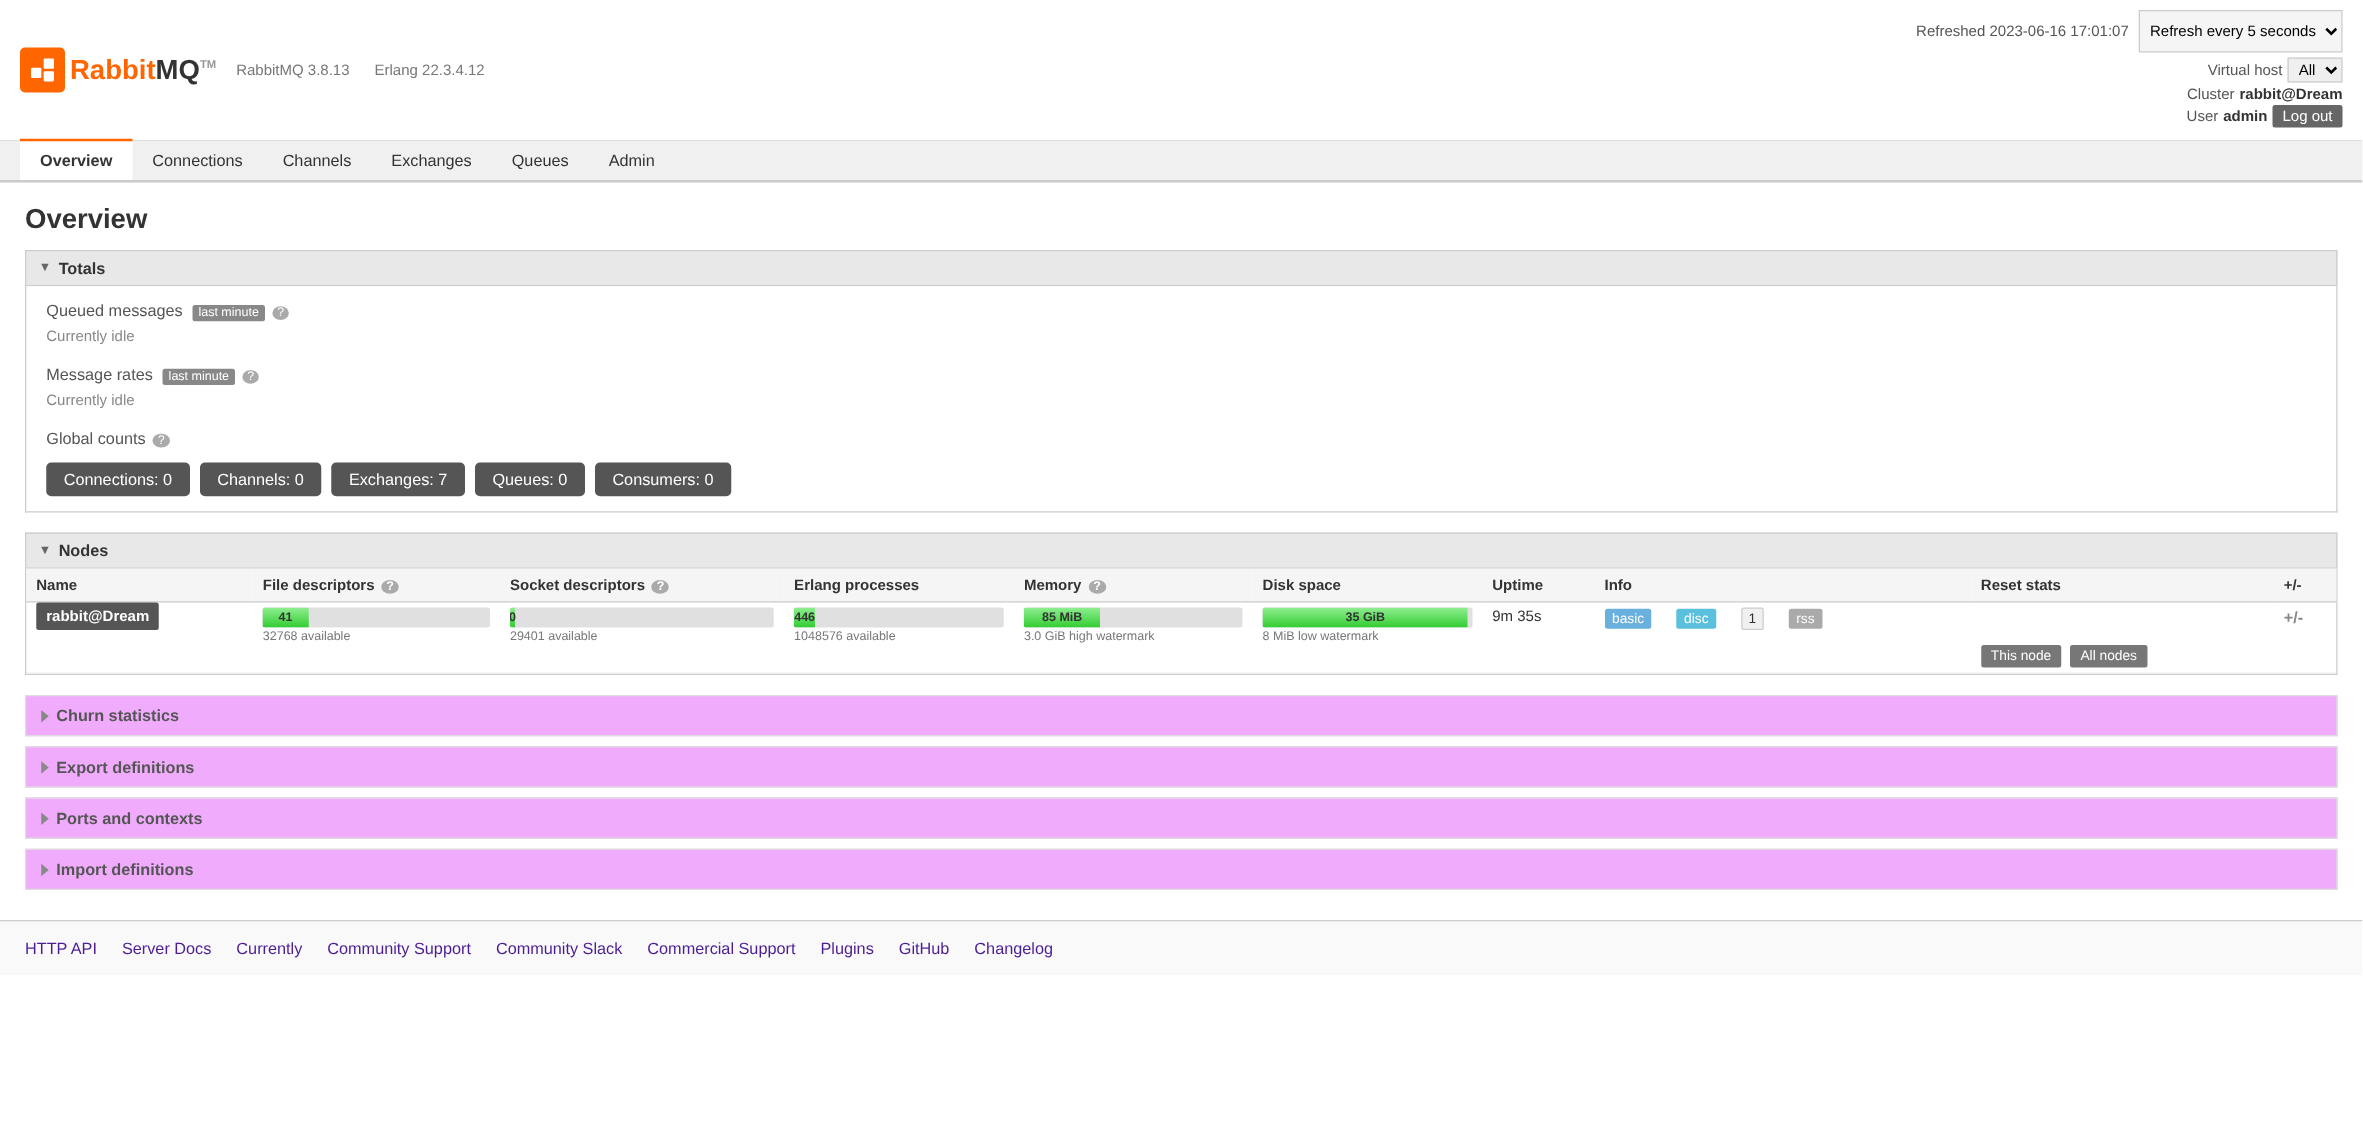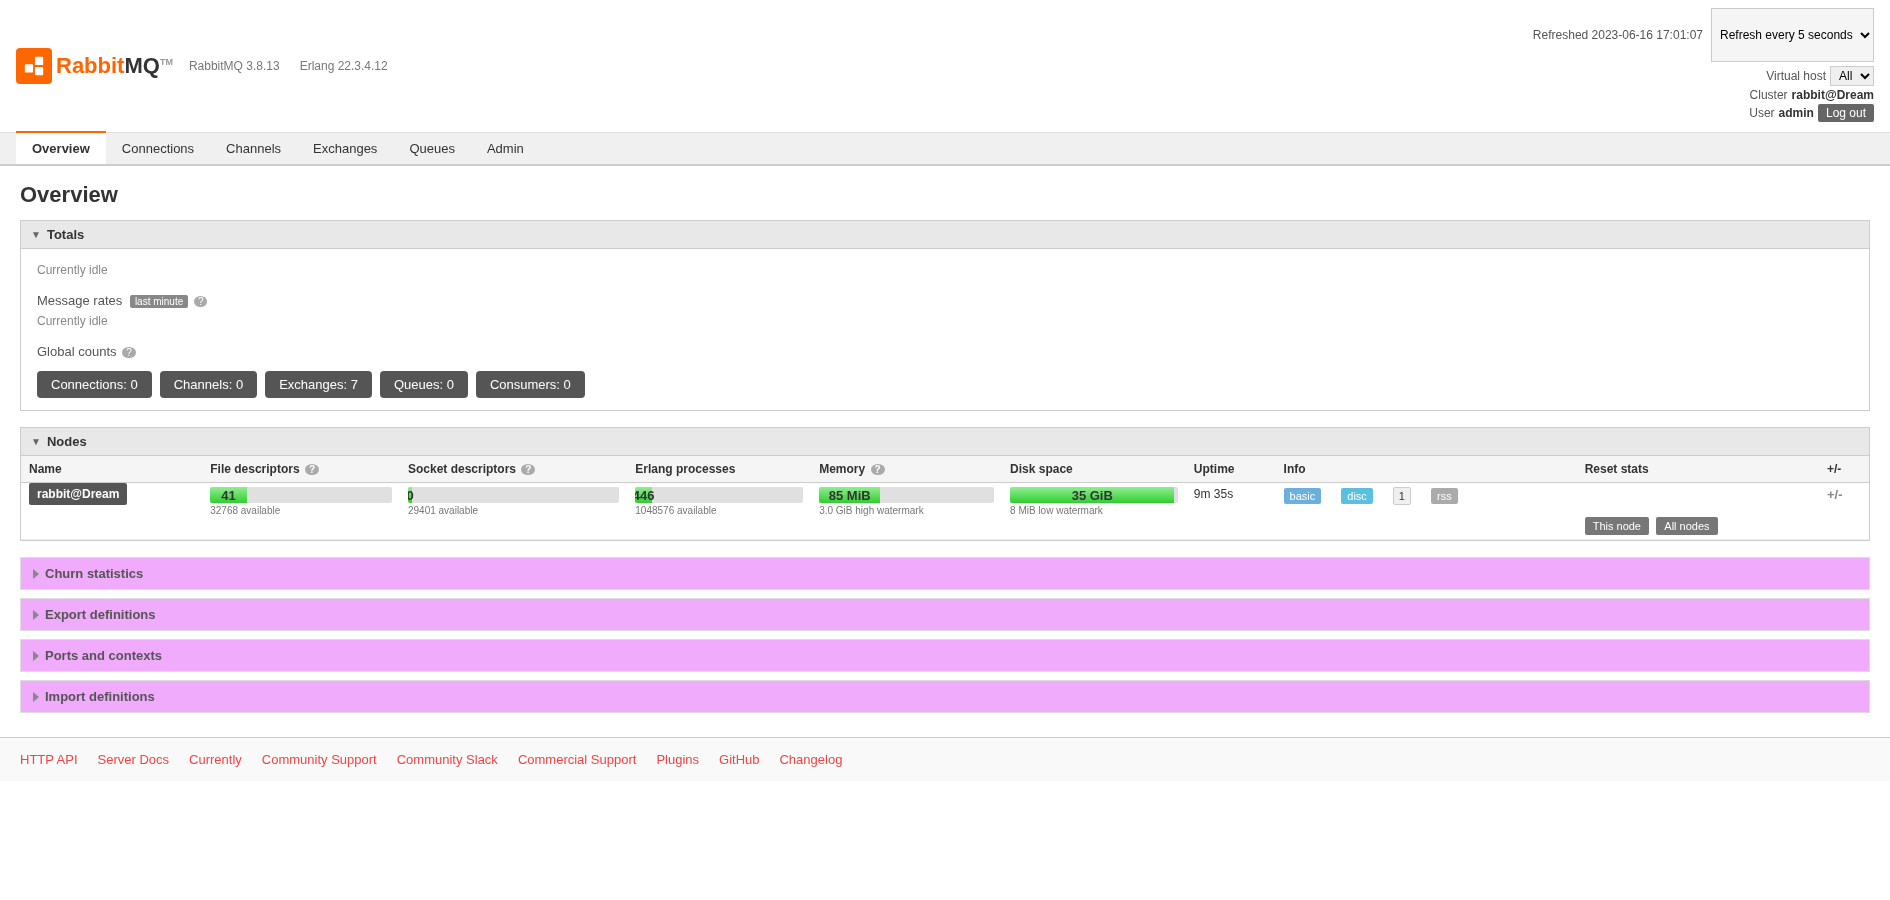--- a/index.html
+++ b/index.html
@@ -9,21 +9,21 @@
     #header { display: flex; align-items: center; padding: 8px 16px; border-bottom: 1px solid #ddd; background: #fff; }
     #logo { display: flex; align-items: center; gap: 4px; margin-right: 20px; }
     .logo-icon { width: 36px; height: 36px; background: #f60; border-radius: 4px; display: flex; align-items: center; justify-content: center; }
     .logo-icon svg { fill: white; }
     .logo-text { font-size: 22px; font-weight: bold; color: #333; }
     .logo-text span { color: #f60; }
     .logo-tm { font-size: 9px; color: #999; vertical-align: super; }
     #header-right { margin-left: auto; text-align: right; }
     .refresh-row { display: flex; align-items: center; gap: 8px; justify-content: flex-end; margin-bottom: 4px; }
     .refresh-time { font-size: 12px; color: #555; }
-    .refresh-select { font-size: 12px; padding: 18px 4px; border: 1px solid #ccc; background: #f5f5f5; }
+    .refresh-select { font-size: 12px; padding: 8px 4px; border: 1px solid #ccc; background: #f5f5f5; }
     .vhost-row, .cluster-row, .user-row { font-size: 12px; color: #555; margin-bottom: 2px; display: flex; align-items: center; justify-content: flex-end; gap: 4px; }
     .vhost-row strong, .cluster-row strong, .user-row strong { color: #333; }
     .vhost-select { font-size: 12px; padding: 1px 4px; border: 1px solid #ccc; }
     .logout-btn { background: #666; color: white; border: none; padding: 2px 8px; font-size: 12px; cursor: pointer; border-radius: 2px; }
 
     
     #nav { background: #f0f0f0; border-bottom: 2px solid #ccc; padding: 0 16px; display: flex; gap: 0; }
     .nav-item { padding: 8px 16px; cursor: pointer; font-size: 13px; color: #333; text-decoration: none; display: block; }
     .nav-item.active { background: #fff; border-top: 2px solid #f60; font-weight: bold; margin-top: -2px; }
 
@@ -47,40 +47,40 @@
     
     .counts-bar { display: flex; gap: 8px; margin-top: 12px; flex-wrap: wrap; }
     .count-btn { background: #555; color: white; padding: 6px 14px; border-radius: 4px; font-size: 13px; cursor: pointer; border: none; }
 
     
     .nodes-table { width: 100%; border-collapse: collapse; font-size: 12px; }
     .nodes-table th { text-align: left; padding: 6px 8px; background: #f5f5f5; border-bottom: 1px solid #ccc; font-weight: bold; color: #333; }
     .nodes-table td { padding: 4px 8px; border-bottom: 1px solid #eee; vertical-align: top; }
     .node-name-cell { background: #555; color: white; font-weight: bold; padding: 4px 8px; border-radius: 2px; white-space: nowrap; }
     .progress-bar-wrap { background: #e0e0e0; border-radius: 2px; overflow: hidden; height: 16px; min-width: 100px; }
-    .progress-bar-inner { height: 100%; display: flex; align-items: center; justify-content: center; font-size: 13px; color: #333; font-weight: bold; }
+    .progress-bar-inner { height: 100%; display: flex; align-items: center; justify-content: center; font-size: 10px; color: #333; font-weight: bold; }
     .progress-bar-green { background: linear-gradient(to bottom, #90ee90, #32cd32); }
     .progress-sub { font-size: 10px; color: #777; margin-top: 2px; }
     .info-badges { display: flex; gap: 20px; align-items: center; }
     .badge-blue { background: #6ab0de; color: white; font-size: 11px; padding: 2px 6px; border-radius: 2px; }
     .badge-cyan { background: #5bc0de; color: white; font-size: 11px; padding: 2px 6px; border-radius: 2px; }
     .badge-num { background: #f0f0f0; border: 1px solid #ccc; color: #333; font-size: 11px; padding: 2px 5px; border-radius: 2px; }
     .badge-rss { background: #aaa; color: white; font-size: 11px; padding: 2px 6px; border-radius: 2px; }
     .reset-btn { background: #777; color: white; font-size: 11px; padding: 3px 8px; border-radius: 2px; border: none; cursor: pointer; margin-right: 4px; margin-top: 30px; }
     .plus-minus { color: #888; font-size: 13px; font-weight: bold; }
     .help-icon { background: #aaa; color: white; font-size: 10px; padding: 0 4px; border-radius: 50%; margin-left: 2px; cursor: pointer; display: inline-block; }
 
     
     .collapsible-section { margin-bottom: 8px; }
     .collapsible-header { display: flex; align-items: center; gap: 6px; padding: 8px 12px; background: #f0abfc; border: 1px solid #ddd; cursor: pointer; font-weight: bold; color: #555; font-size: 13px; }
     .tri-right { display: inline-block; width: 0; height: 0; border-top: 5px solid transparent; border-bottom: 5px solid transparent; border-left: 6px solid #888; }
 
     
     #footer { border-top: 1px solid #ccc; padding: 14px 20px; display: flex; gap: 20px; flex-wrap: wrap; background: #f9f9f9; }
-    .footer-link { color: #ef4444; text-decoration: none; font-size: 13px; }
+    .footer-link { color: #4c1d95; text-decoration: none; font-size: 13px; }
   </style>
 </head>
 <body>
 
 <div id="header">
   <div id="logo">
     <div class="logo-icon">
       <svg width="22" height="22" viewBox="0 0 24 24">
           <rect x="2" y="10" width="9" height="9" rx="1"></rect>
           <rect x="13" y="2" width="9" height="9" rx="1"></rect>
@@ -130,20 +130,25 @@
 <div id="main">
   <h1 class="page-title">Overview</h1>
 
   <div class="section">
     <div class="section-header">
       <span class="arrow">▼</span>
       <span>Totals</span>
     </div>
     <div class="section-body">
       <div class="totals-row">
+        <div class="totals-label">
+          <span>Queued messages</span>
+          <span class="badge">last minute</span>
+          <span class="help">?</span>
+        </div>
         <div class="currently-idle">Currently idle</div>
       </div>
       <div class="totals-row">
         <div class="totals-label">
           <span>Message rates</span>
           <span class="badge">last minute</span>
           <span class="help">?</span>
         </div>
         <div class="currently-idle">Currently idle</div>
       </div>

